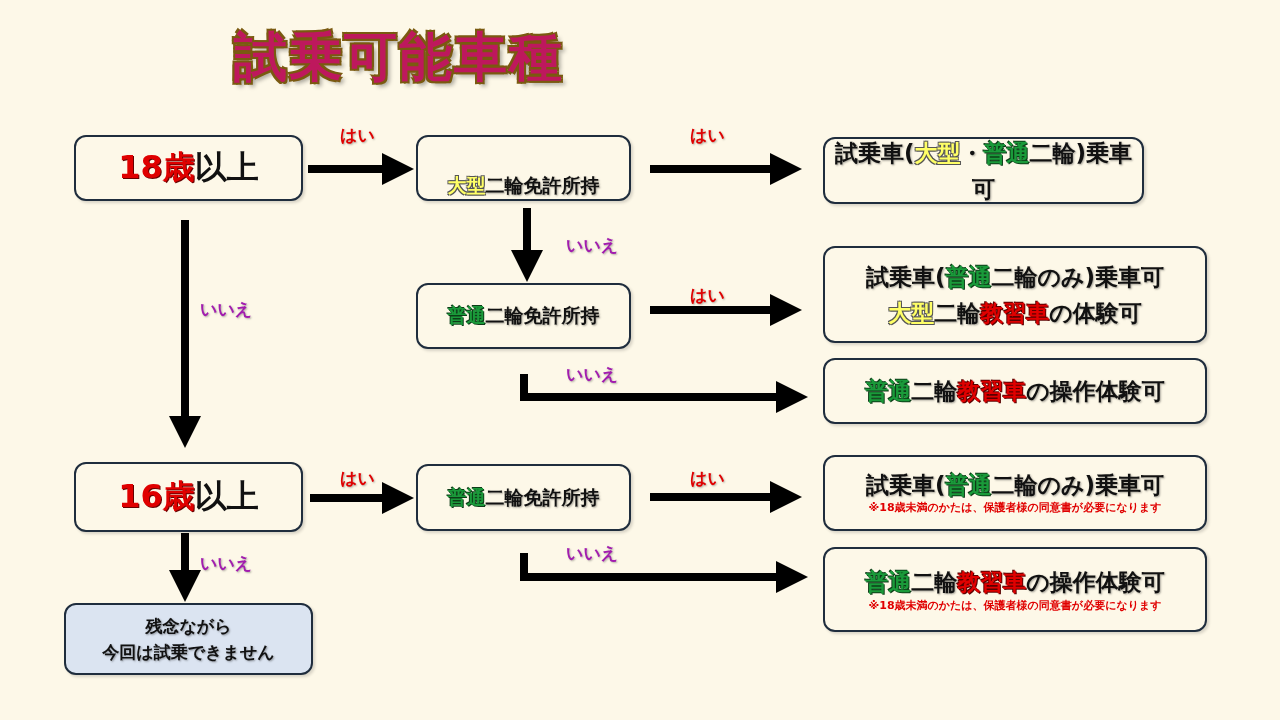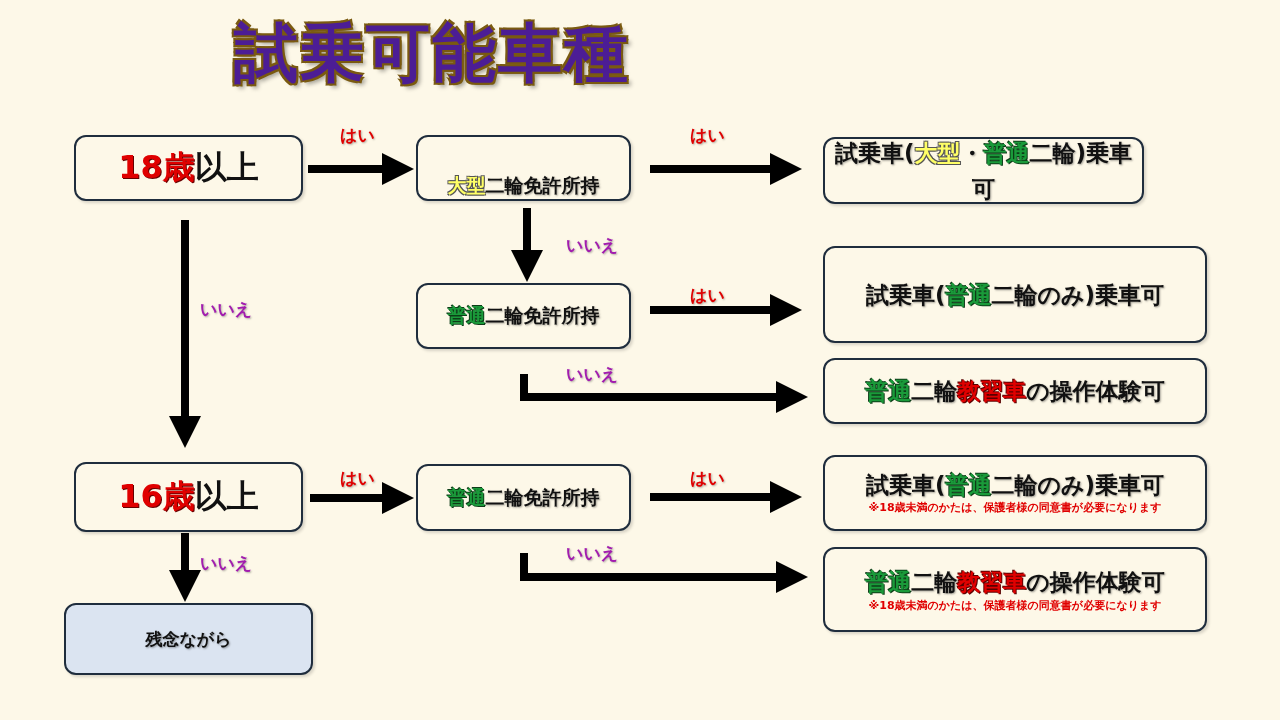--- a/index.html
+++ b/index.html
@@ -1,18 +1,18 @@
 <!DOCTYPE html>
 <html><head>
 <meta charset="utf-8">
 <style>
   html, body { margin:0; padding:0; }
   body { width:1280px; height:720px; background:#fdf8e8; position:relative; overflow:hidden;
          font-family:"DejaVu Sans", "Liberation Sans", sans-serif; }
-  .title { position:absolute; left:234px; top:10px; font-size:64px; font-weight:bold; color:#4c1d95;
+  .title { position:absolute; left:234px; top:22px; font-size:53px; font-weight:bold; color:#be185d;
            letter-spacing:2px;
            text-shadow: -2px -2px 0 #7a5a10, 2px -2px 0 #7a5a10, -2px 2px 0 #7a5a10, 2px 2px 0 #7a5a10, 4px 4px 4px rgba(0,0,0,0.35); }
   .box { position:absolute; background:#fdf8e8; border:2px solid #1f2d3d; border-radius:12px; box-sizing:border-box;
          display:flex; flex-direction:column; align-items:center; justify-content:center; text-align:center;
          box-shadow: 2px 2px 3px rgba(0,0,0,0.15); }
   .box.gray { background:#dbe4f1; }
   .bold { font-weight:bold; text-shadow: 1px 1px 2px rgba(0,0,0,0.35); }
   .age { font-size:32px; font-weight:bold; color:#111; }
   .age .red { color:#e00000; text-shadow:1px 1px 0 #600; }
   .mid { font-size:19px; }
@@ -63,37 +63,39 @@
 <span class="lbl no" style="left:200px;top:552px;">いいえ</span>
 
 <div class="box" style="left:74px;top:135px;width:229px;height:66px;">
   <div class="age"><span class="red">18歳</span><span>以上</span></div>
 </div>
 <div class="box" style="left:74px;top:462px;width:229px;height:70px;">
   <div class="age"><span class="red">16歳</span><span>以上</span></div>
 </div>
 <div class="box gray bold fail" style="left:64px;top:603px;width:249px;height:72px;">
   <div class="k">残念ながら</div>
+  <div class="k">今回は試乗できません</div>
 </div>
 
 <div class="box bold mid" style="left:416px;top:135px;width:215px;height:66px;justify-content:flex-end;">
   <div><span class="y">大型</span><span class="k">二輪免許所持</span></div>
 </div>
 <div class="box bold mid" style="left:416px;top:283px;width:215px;height:66px;">
   <div><span class="g">普通</span><span class="k">二輪免許所持</span></div>
 </div>
 <div class="box bold mid" style="left:416px;top:464px;width:215px;height:67px;">
   <div><span class="g">普通</span><span class="k">二輪免許所持</span></div>
 </div>
 
 <div class="box bold res" style="left:823px;top:137px;width:321px;height:67px;">
   <div><span class="k">試乗車(</span><span class="y">大型</span><span class="k">・</span><span class="g">普通</span><span class="k">二輪)乗車可</span></div>
 </div>
 <div class="box bold res" style="left:823px;top:246px;width:384px;height:97px;">
   <div><span class="k">試乗車(</span><span class="g">普通</span><span class="k">二輪のみ)乗車可</span></div>
+  <div><span class="y">大型</span><span class="k">二輪</span><span class="r">教習車</span><span class="k">の体験可</span></div>
 </div>
 <div class="box bold res" style="left:823px;top:358px;width:384px;height:66px;">
   <div><span class="g">普通</span><span class="k">二輪</span><span class="r">教習車</span><span class="k">の操作体験可</span></div>
 </div>
 <div class="box bold res" style="left:823px;top:455px;width:384px;height:76px;">
   <div style="line-height:30px;"><span class="k">試乗車(</span><span class="g">普通</span><span class="k">二輪のみ)乗車可</span></div>
   <div class="note">※18歳未満のかたは、保護者様の同意書が必要になります</div>
 </div>
 <div class="box bold res" style="left:823px;top:547px;width:384px;height:85px;">
   <div style="line-height:32px;"><span class="g">普通</span><span class="k">二輪</span><span class="r">教習車</span><span class="k">の操作体験可</span></div>

